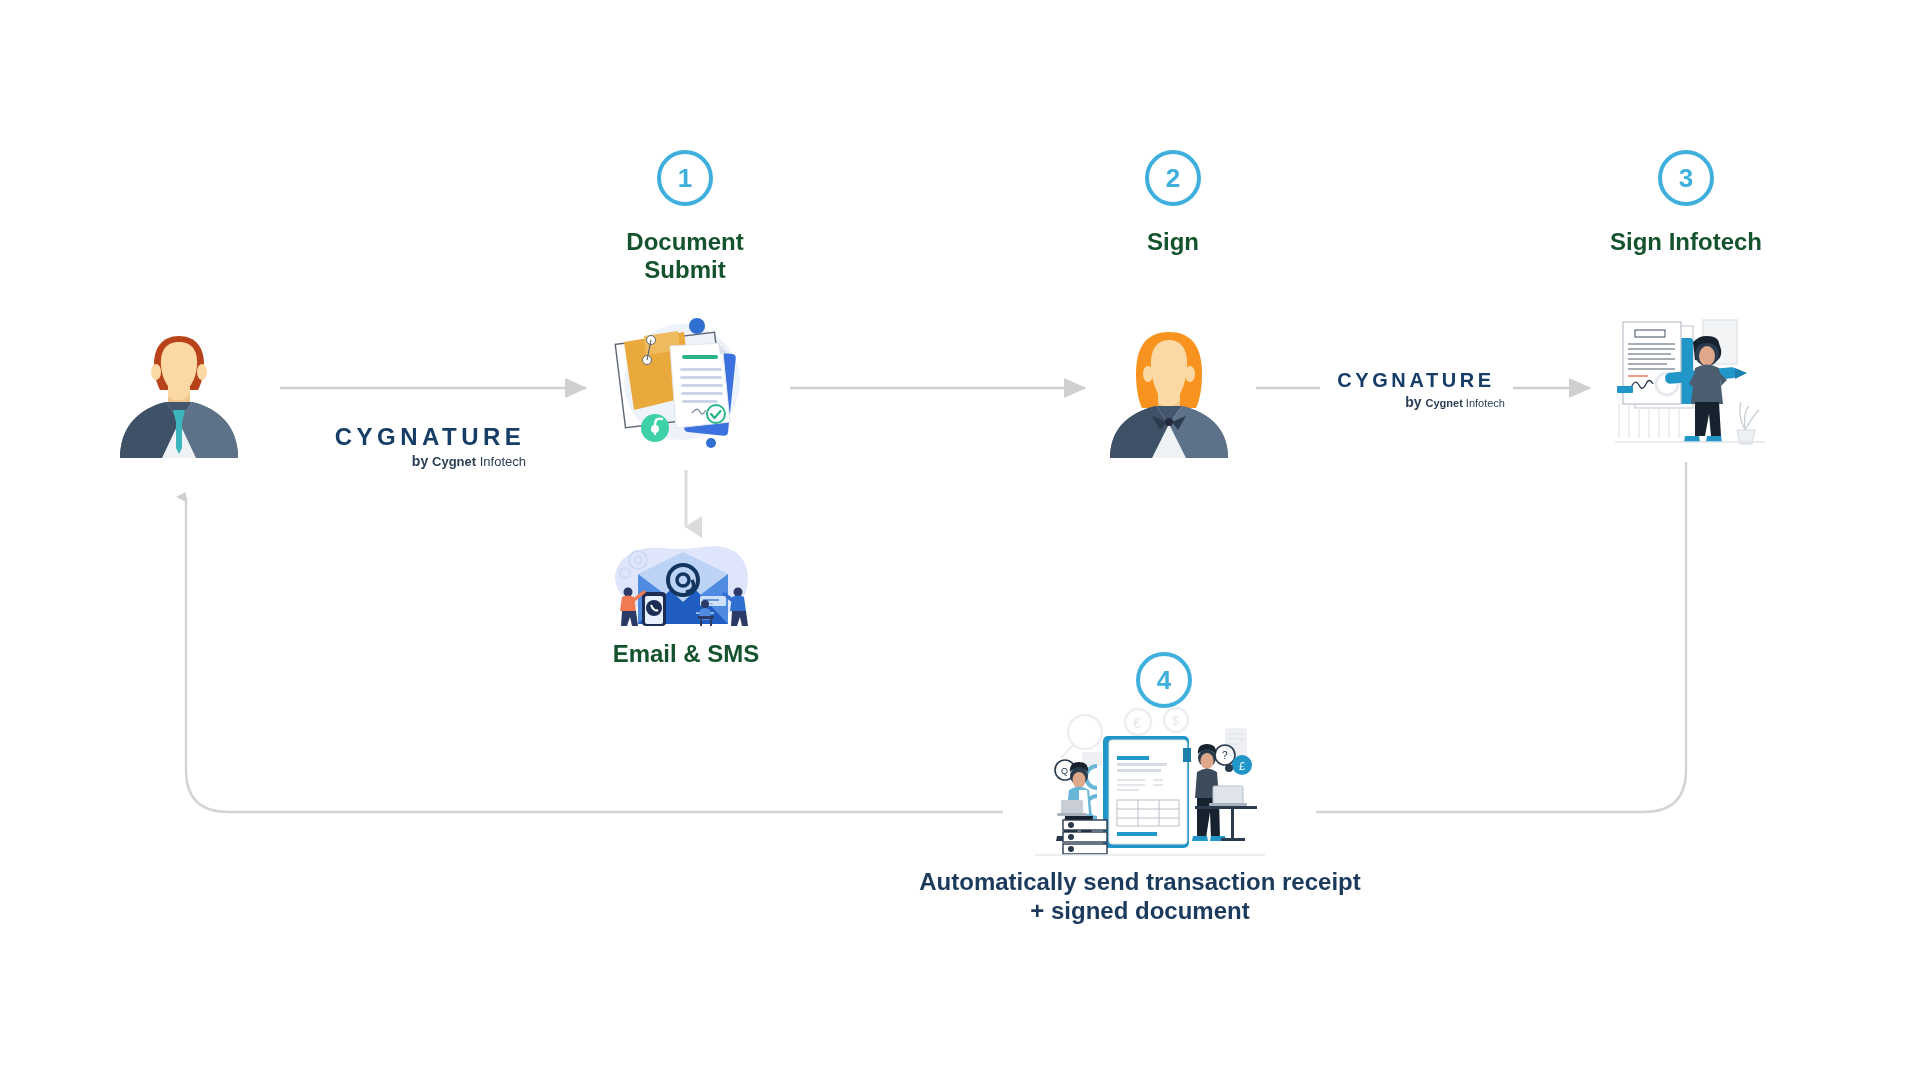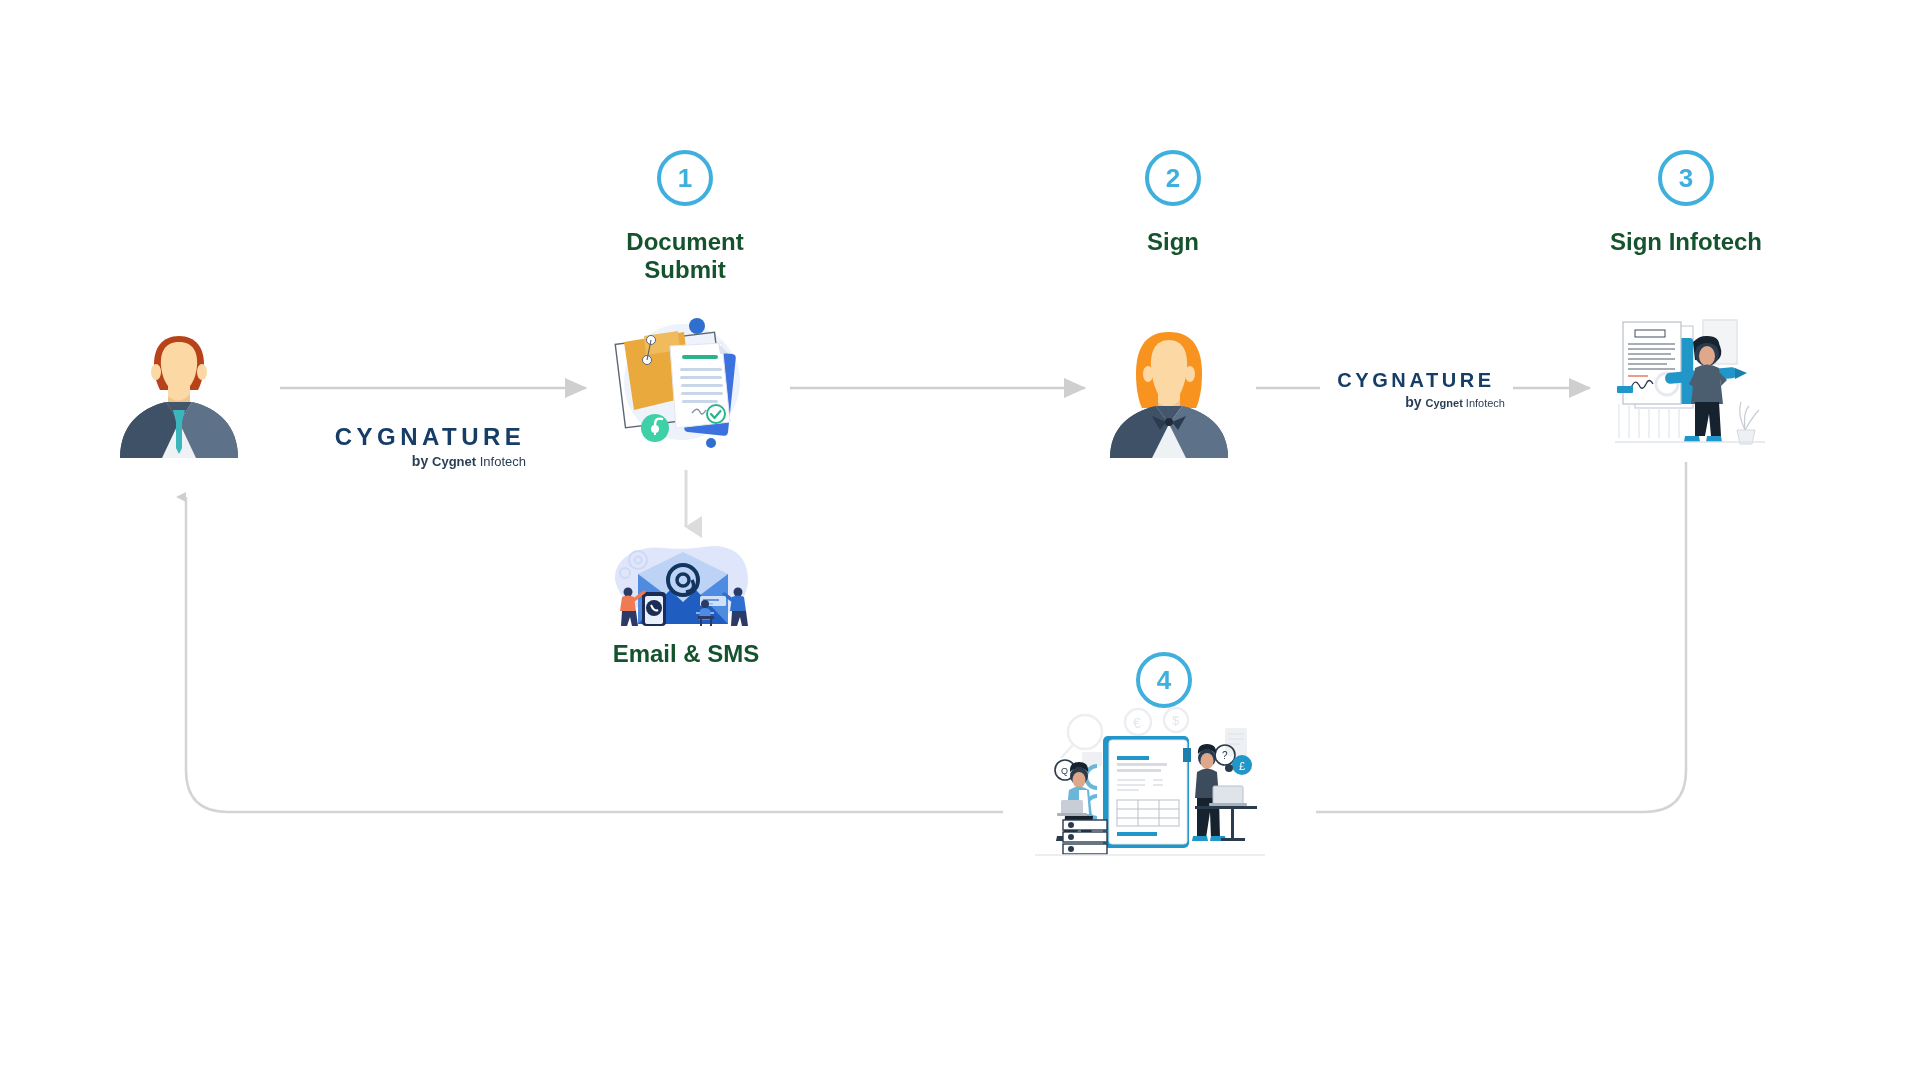--- a/index.html
+++ b/index.html
@@ -405,14 +405,16 @@
       <path d="M176,136 l14,0 l1,5 l-16,0 Z" fill="#2196c9"></path>
       <rect x="178" y="86" width="30" height="18" rx="1.5" fill="#dfe4ea" stroke="#b9c0c9" stroke-width="1"></rect>
       <rect x="174" y="103" width="38" height="3" rx="1" fill="#aab2bc"></rect>
       <rect x="160" y="106" width="62" height="3" fill="#2b3b4e"></rect>
       <rect x="196" y="109" width="3" height="32" fill="#2b3b4e"></rect>
       <rect x="186" y="138" width="24" height="3" fill="#2b3b4e"></rect>
       <line x1="0" y1="155" x2="230" y2="155" stroke="#e6e9ed" stroke-width="1.6"></line>
     </svg>
   </div>
 
+  <div class="caption" style="left:880px; top:867px; width:520px;">Automatically send transaction receipt
++ signed document</div>
 
 </div>
 
 </body></html>

